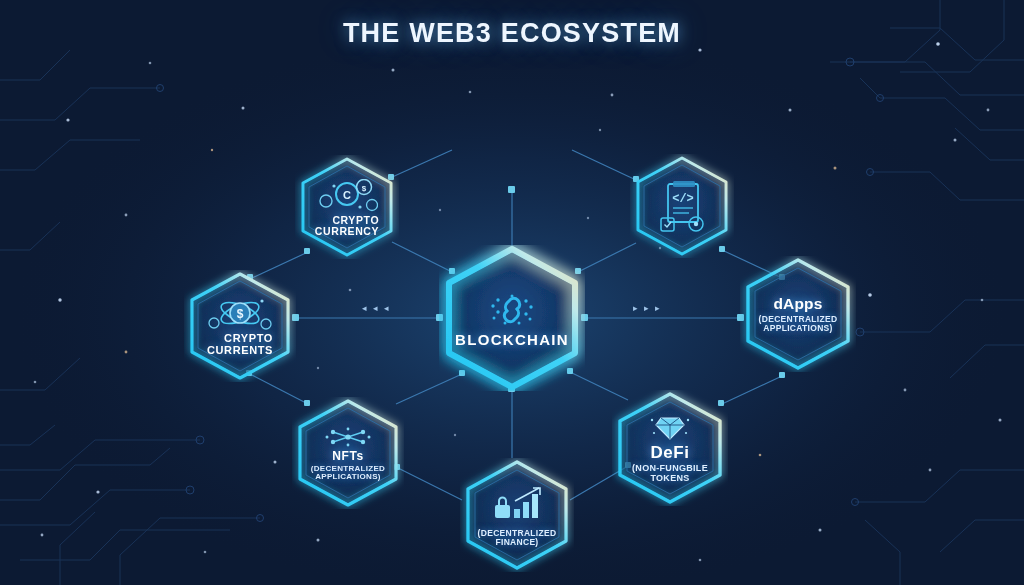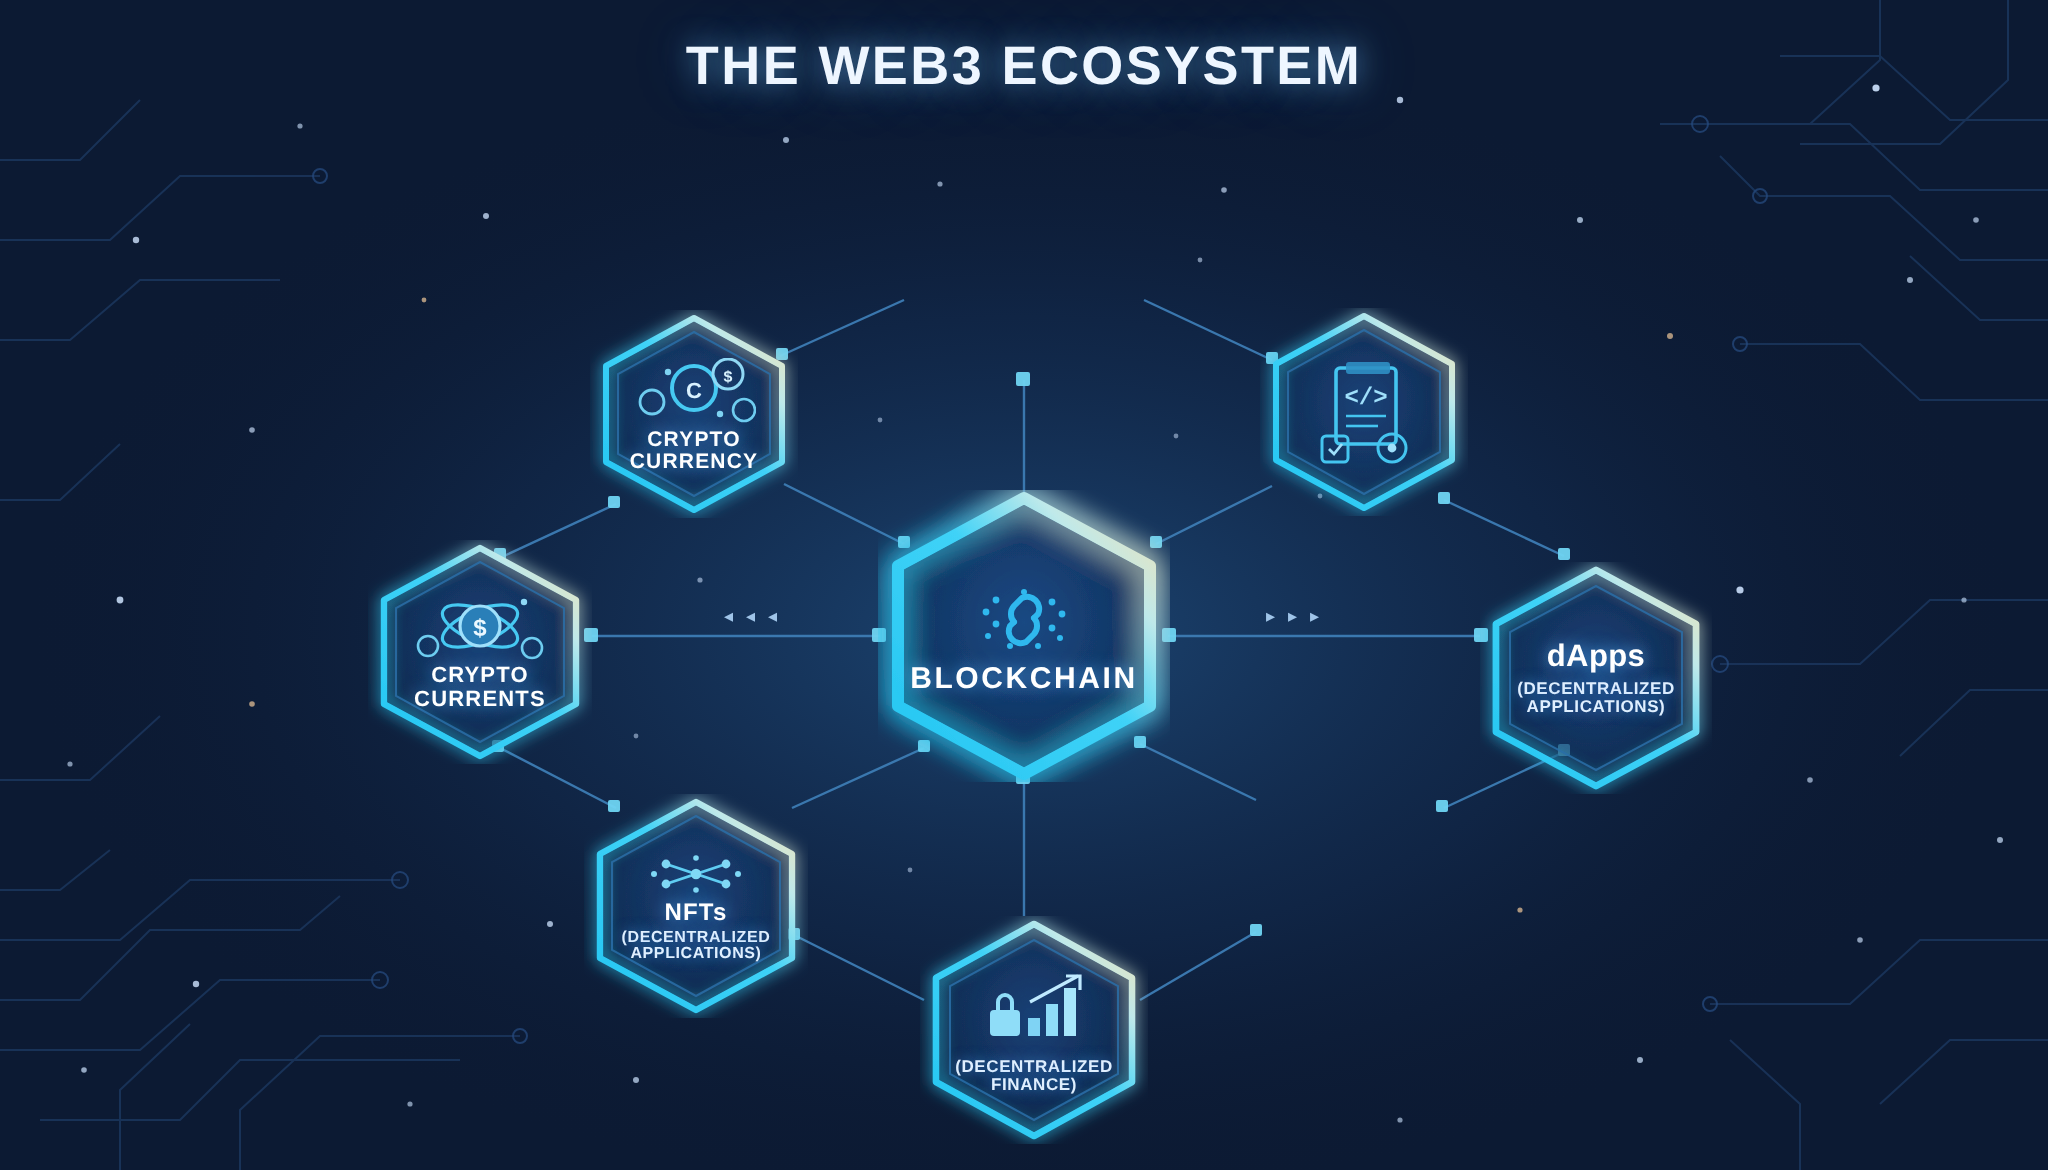--- a/index.html
+++ b/index.html
@@ -47,20 +47,21 @@
     align-items:center; justify-content:center;
     width:100%; height:100%;
     padding-top:2px;
   }
   .ntitle {
     font-weight:bold;
     letter-spacing:0.6px;
     line-height:1.08;
     text-shadow:0 0 8px rgba(90,180,255,0.8);
     white-space:pre-line;
+    text-align:right;
   }
   .nsub {
     font-weight:bold;
     line-height:1.1;
     letter-spacing:0.3px;
     color:#dfefff;
     text-shadow:0 0 7px rgba(80,170,255,0.7);
     white-space:pre-line;
     margin-top:2px;
   }
@@ -71,21 +72,21 @@
   #node-blockchain .ntitle { font-size:15px; letter-spacing:1.3px; }
 
   #node-web3 { left:456px; top:78px; width:112px; height:112px; }
   #node-cryptocurrency { left:295px; top:155px; width:104px; height:104px; }
   #node-cryptocurrency .ntitle { font-size:10.5px; }
   #node-smartcontract { left:630px; top:154px; width:104px; height:104px; }
 
   #node-cryptocurrents { left:184px; top:270px; width:112px; height:112px; }
   #node-cryptocurrents .ntitle { font-size:11px; }
 
-  #node-dapps { left:740px; top:281px; width:116px; height:116px; }
+  #node-dapps { left:740px; top:256px; width:116px; height:116px; }
   #node-dapps .ntitle { font-size:15.5px; letter-spacing:0.2px; }
   #node-dapps .nsub { font-size:8.5px; }
 
   #node-nfts { left:292px; top:397px; width:112px; height:112px; }
   #node-nfts .ntitle { font-size:12px; }
   #node-nfts .nsub { font-size:8px; }
 
   #node-defi { left:612px; top:390px; width:116px; height:116px; }
   #node-defi .ntitle { font-size:17px; }
   #node-defi .nsub { font-size:9px; }
@@ -418,20 +419,41 @@
             <circle cx="25" cy="3" r="1.4"></circle>
               <circle cx="25" cy="19" r="1.4"></circle>
           </g>
         </svg>
         <div class="ntitle">NFTs</div>
         <div class="nsub">(DECENTRALIZED
 APPLICATIONS)</div>
       </div>
     </div>
 
+    <div class="node" id="node-defi">
+      <svg class="hexwrap" viewBox="0 0 116 116">
+        <polygon points="58,4 108,31 108,85 58,112 8,85 8,31" fill="url(#hexFill)" stroke="url(#hexStroke)" stroke-width="3.4" stroke-linejoin="round" filter="url(#softGlow)"></polygon>
+        <polygon points="58,12 101,35 101,81 58,104 15,81 15,35" fill="none" stroke="#2a6fa8" stroke-width="1" opacity="0.85"></polygon>
+      </svg>
+      <div class="content">
+        <svg class="icn" width="44" height="28" viewBox="0 0 44 28">
+          <path d="M22 25 L8 11 L13 4 L31 4 L36 11 Z" fill="#6fd3f4" stroke="#bfeaff" stroke-width="1.2"></path>
+          <path d="M13 4 L22 11 L31 4 M8 11 L36 11 M22 11 L22 25" fill="none" stroke="#1d4f80" stroke-width="0.9"></path>
+          <g fill="#9fe0fb">
+            <circle cx="4" cy="6" r="1.2"></circle>
+              <circle cx="40" cy="6" r="1.2"></circle>
+            <circle cx="6" cy="19" r="1.1"></circle>
+              <circle cx="38" cy="19" r="1.1"></circle>
+          </g>
+        </svg>
+        <div class="ntitle">DeFi</div>
+        <div class="nsub">(NON-FUNGBILE
+TOKENS</div>
+      </div>
+    </div>
 
     <div class="node" id="node-defi-bottom">
       <svg class="hexwrap" viewBox="0 0 114 114">
         <polygon points="57,4 106,31 106,83 57,110 8,83 8,31" fill="url(#hexFill)" stroke="url(#hexStroke)" stroke-width="3.3" stroke-linejoin="round" filter="url(#softGlow)"></polygon>
         <polygon points="57,12 99,35 99,79 57,102 15,79 15,35" fill="none" stroke="#2a6fa8" stroke-width="1" opacity="0.85"></polygon>
       </svg>
       <div class="content">
         <svg class="icn" width="56" height="40" viewBox="0 0 56 40">
           <rect x="6" y="20" width="15" height="13" rx="2" fill="#8fddf8"></rect>
           <path d="M10 20 v-4 a3.5 3.5 0 0 1 7 0 v4" fill="none" stroke="#8fddf8" stroke-width="2"></path>

